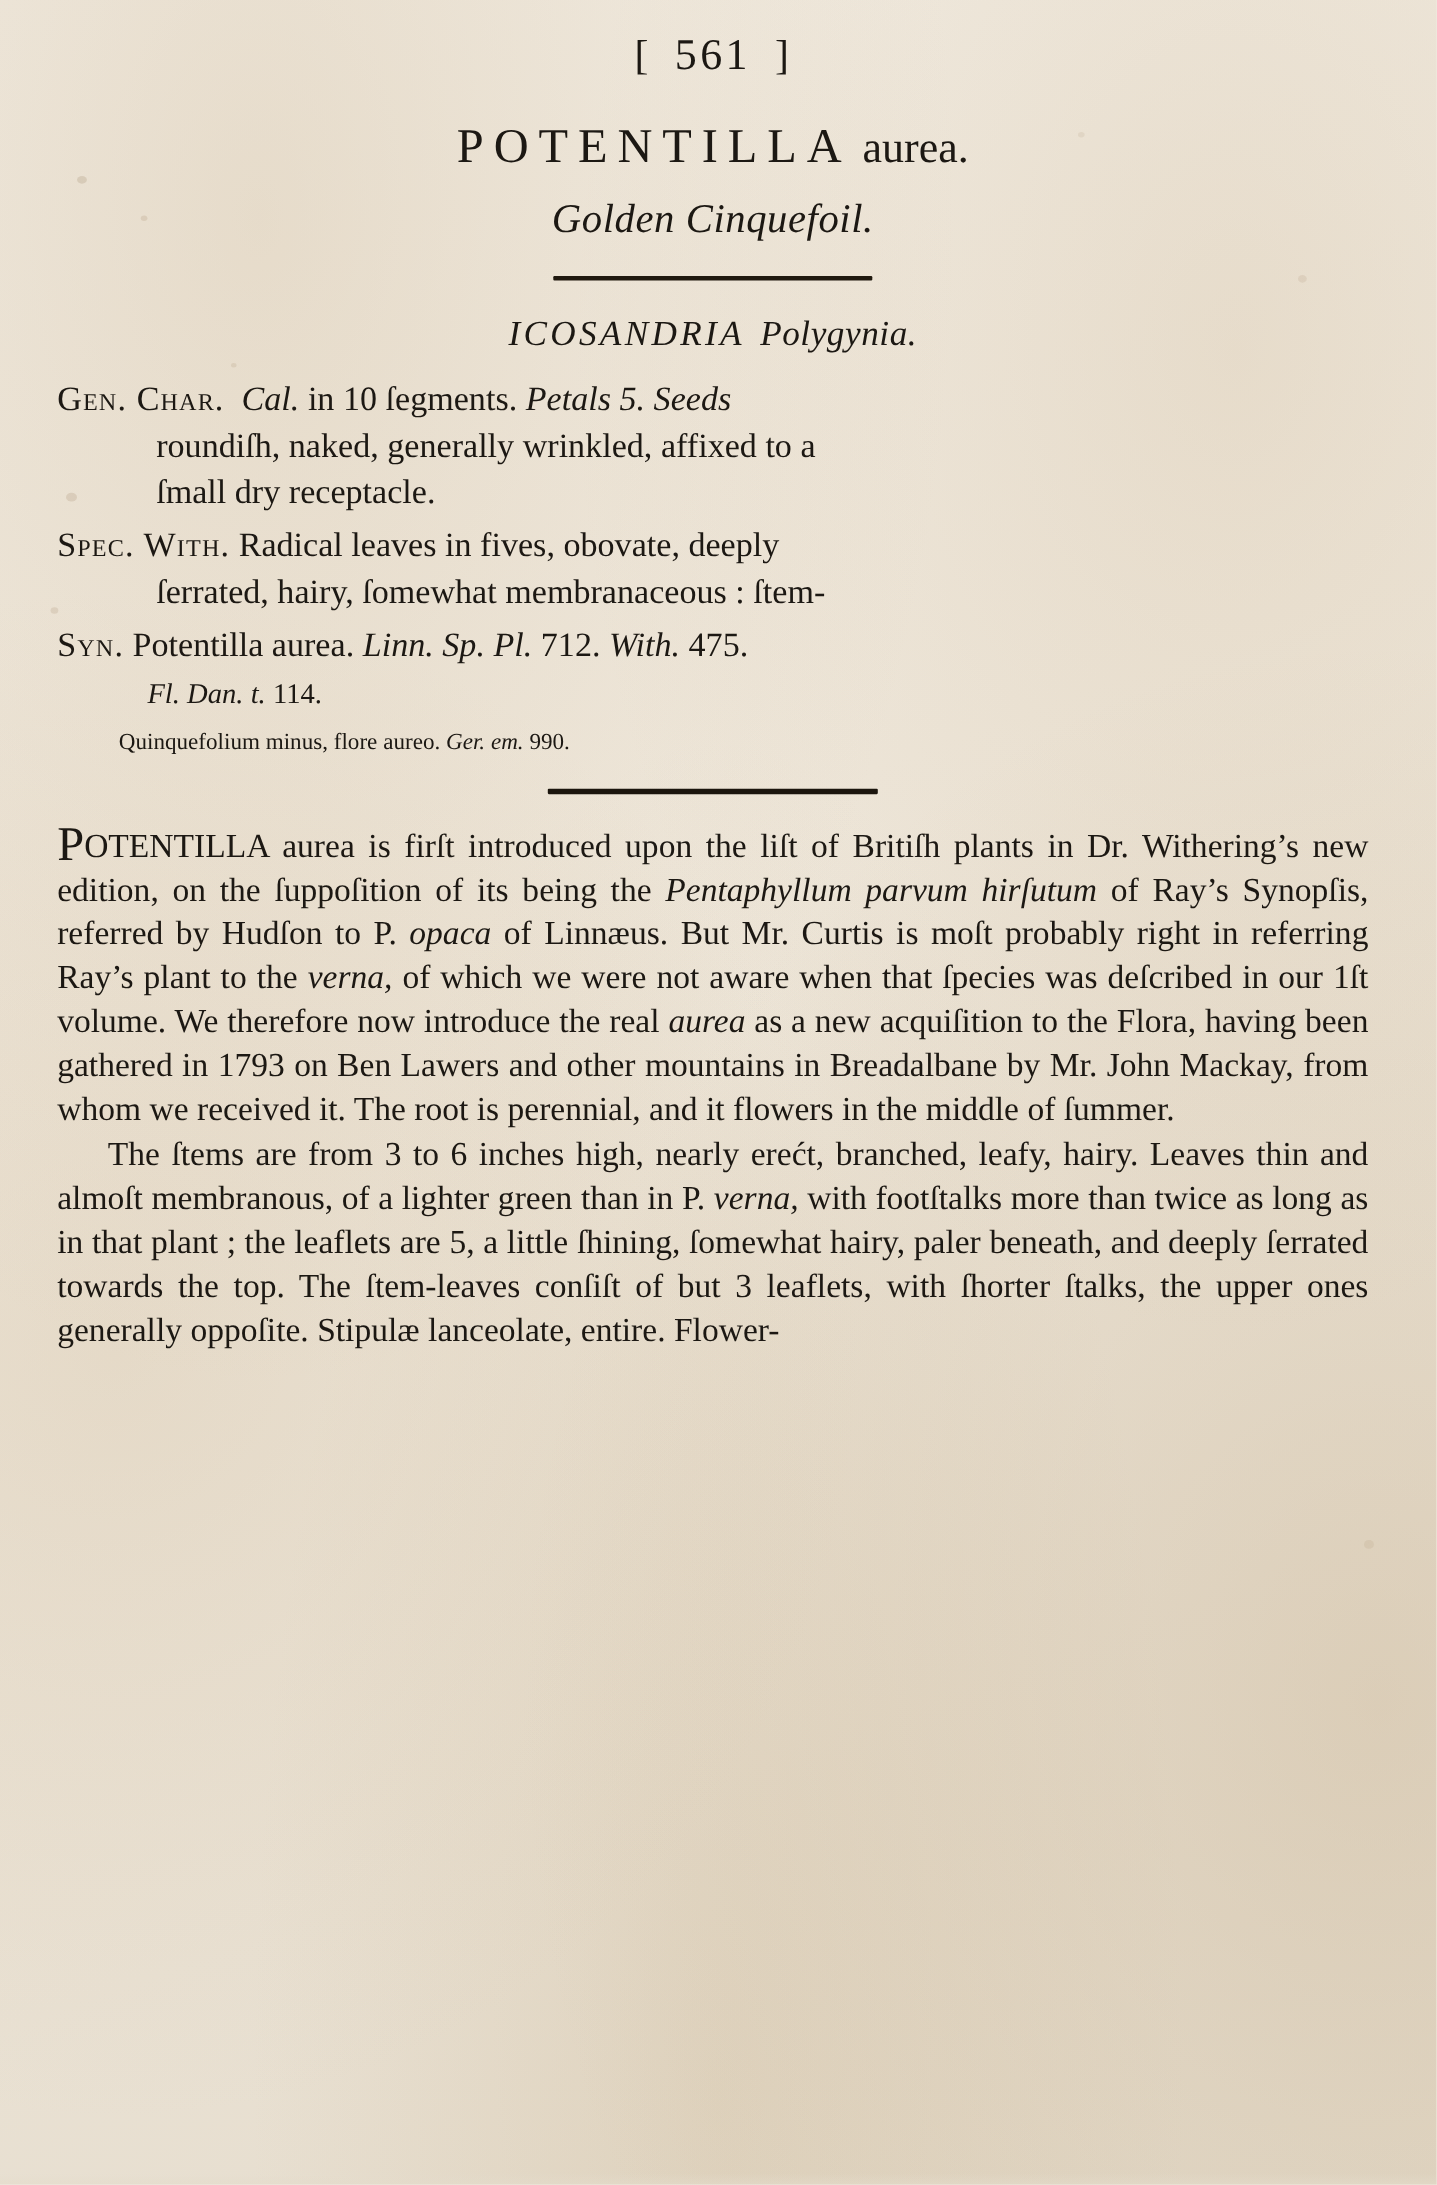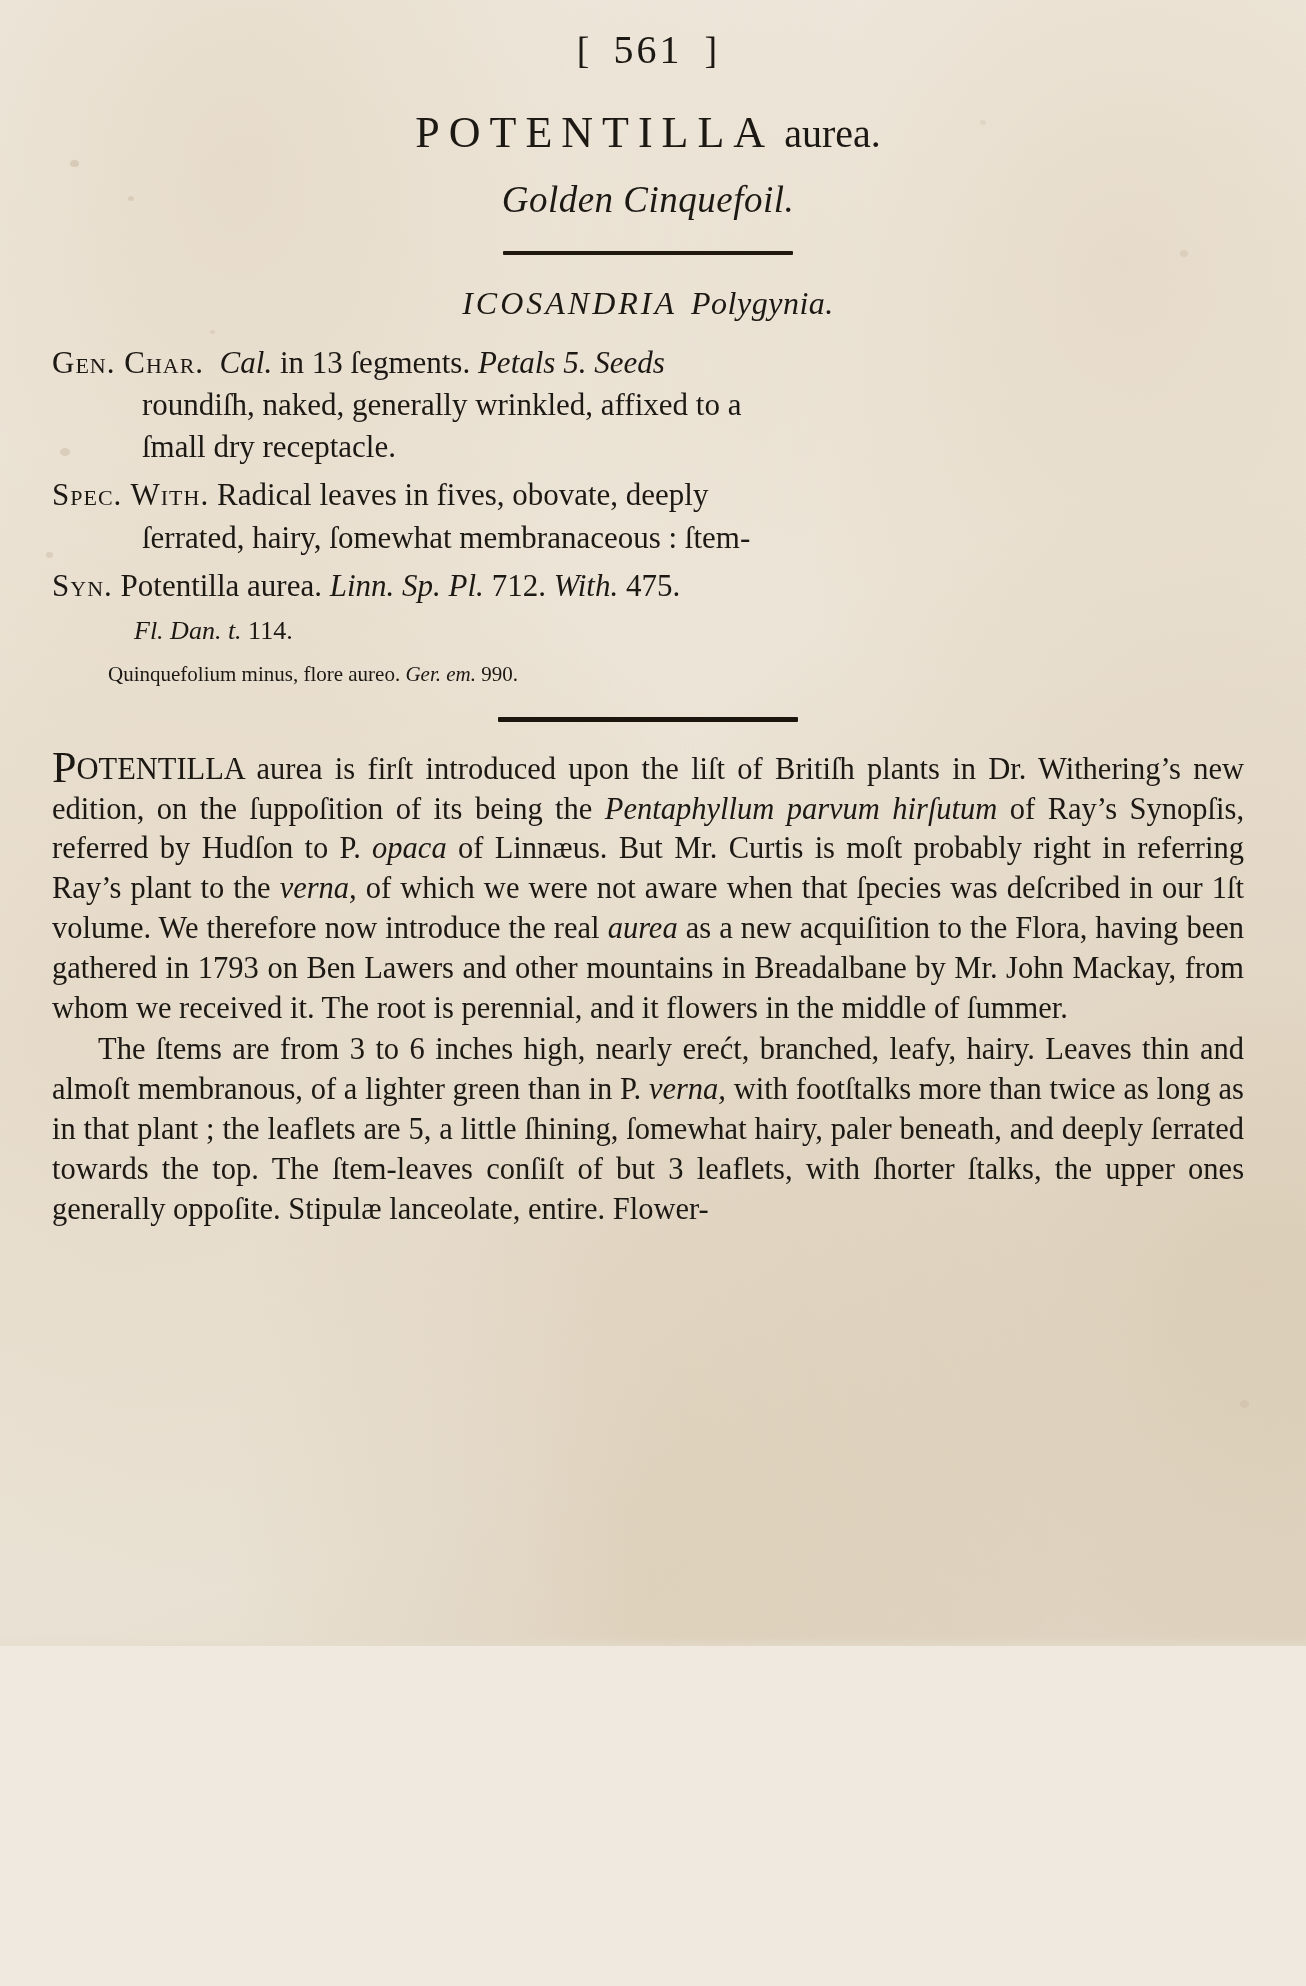--- a/index.html
+++ b/index.html
@@ -12,21 +12,21 @@
     background: #efe9df;
     font-family: "Liberation Serif", serif;
     color: #1c1813;
     overflow: hidden;
   }
 
   
   .page {
     position: relative;
     width: 1306px;
-    height: 1646px;
+    height: 1986px;
     box-sizing: border-box;
     padding: 26px 62px 0 52px;
     background:
       radial-gradient(ellipse at 18% 10%, rgba(200,176,140,0.28) 0%, rgba(200,176,140,0) 42%),
       radial-gradient(ellipse at 86% 16%, rgba(196,170,132,0.22) 0%, rgba(196,170,132,0) 38%),
       radial-gradient(ellipse at 8% 62%, rgba(205,182,148,0.25) 0%, rgba(205,182,148,0) 40%),
       radial-gradient(ellipse at 96% 78%, rgba(190,164,126,0.30) 0%, rgba(190,164,126,0) 44%),
       radial-gradient(ellipse at 50% 96%, rgba(198,174,136,0.24) 0%, rgba(198,174,136,0) 46%),
       linear-gradient(160deg, #f3eee5 0%, #efe8dc 40%, #e9e1d3 75%, #e4dbcb 100%);
   }
@@ -179,21 +179,21 @@
 
   <div class="subtitle">Golden Cinquefoil.</div>
 
   <div class="rule-short"></div>
 
   <div class="classline">
     <span class="order">ICOSANDRIA</span><span class="suborder">Polygynia.</span>
   </div>
 
   <div class="entry">
-    <span class="lbl">Gen. Char.</span>&nbsp;&nbsp;<span class="ital">Cal.</span><span> in 13 ſegments. </span><span class="ital"></span><span class="ital">Petals 5. Seeds</span>
+    <span class="lbl">Gen. Char.</span>&nbsp;&nbsp;<span class="ital">Cal.</span><span> in 10 ſegments. </span><span class="ital"></span><span class="ital">Petals 5. Seeds</span>
     <span class="hang">roundiſh, naked, generally wrinkled, affixed to a</span>
     <span class="hang">ſmall dry receptacle.</span>
   </div>
 
   <div class="entry">
     <span class="lbl">Spec. With.</span><span> Radical leaves in fives, obovate, deeply</span>
     <span class="hang">ſerrated, hairy, ſomewhat membranaceous : ſtem-</span>
   </div>
 
   <div class="entry">

